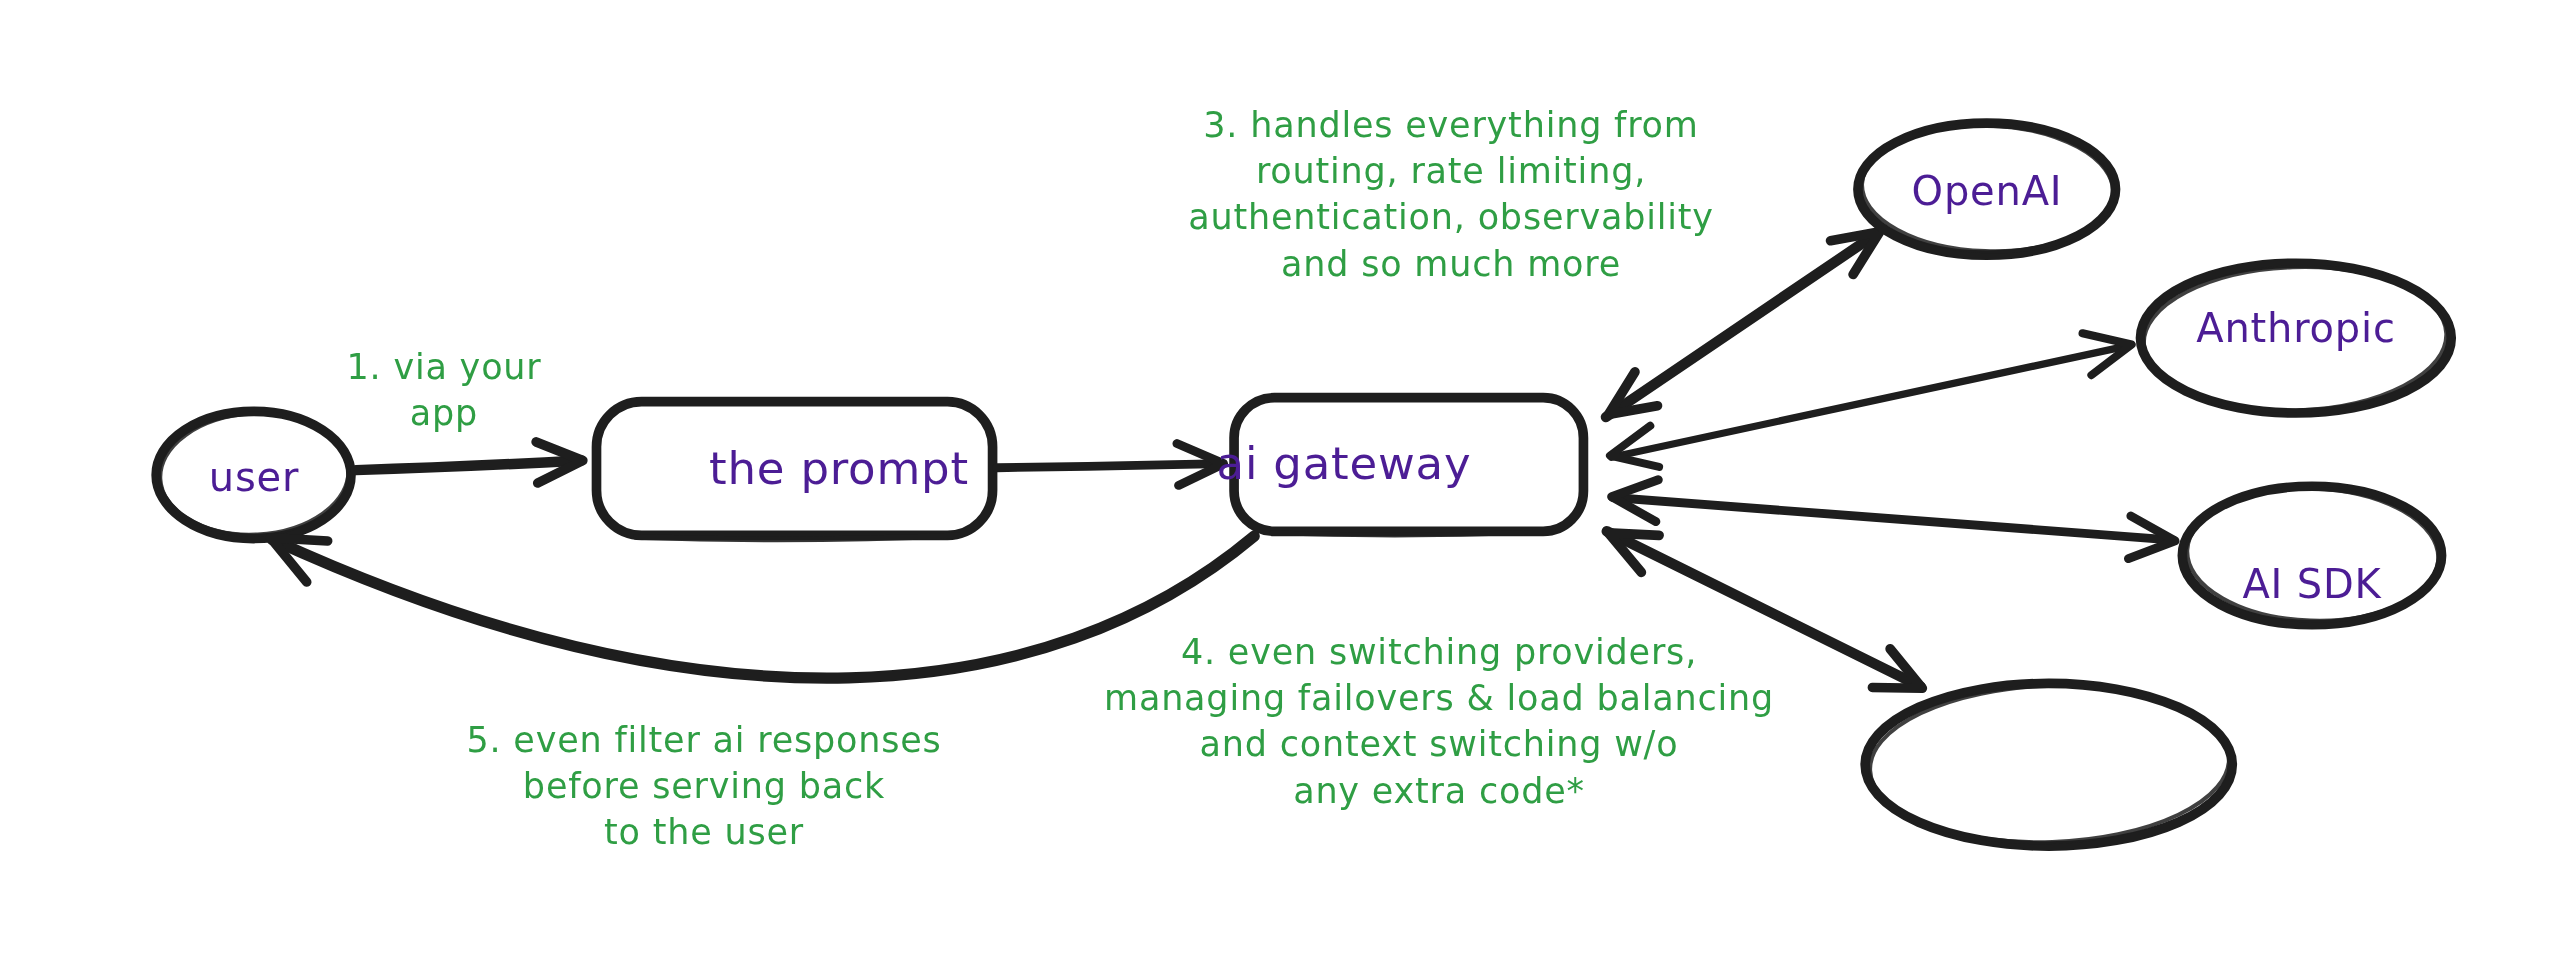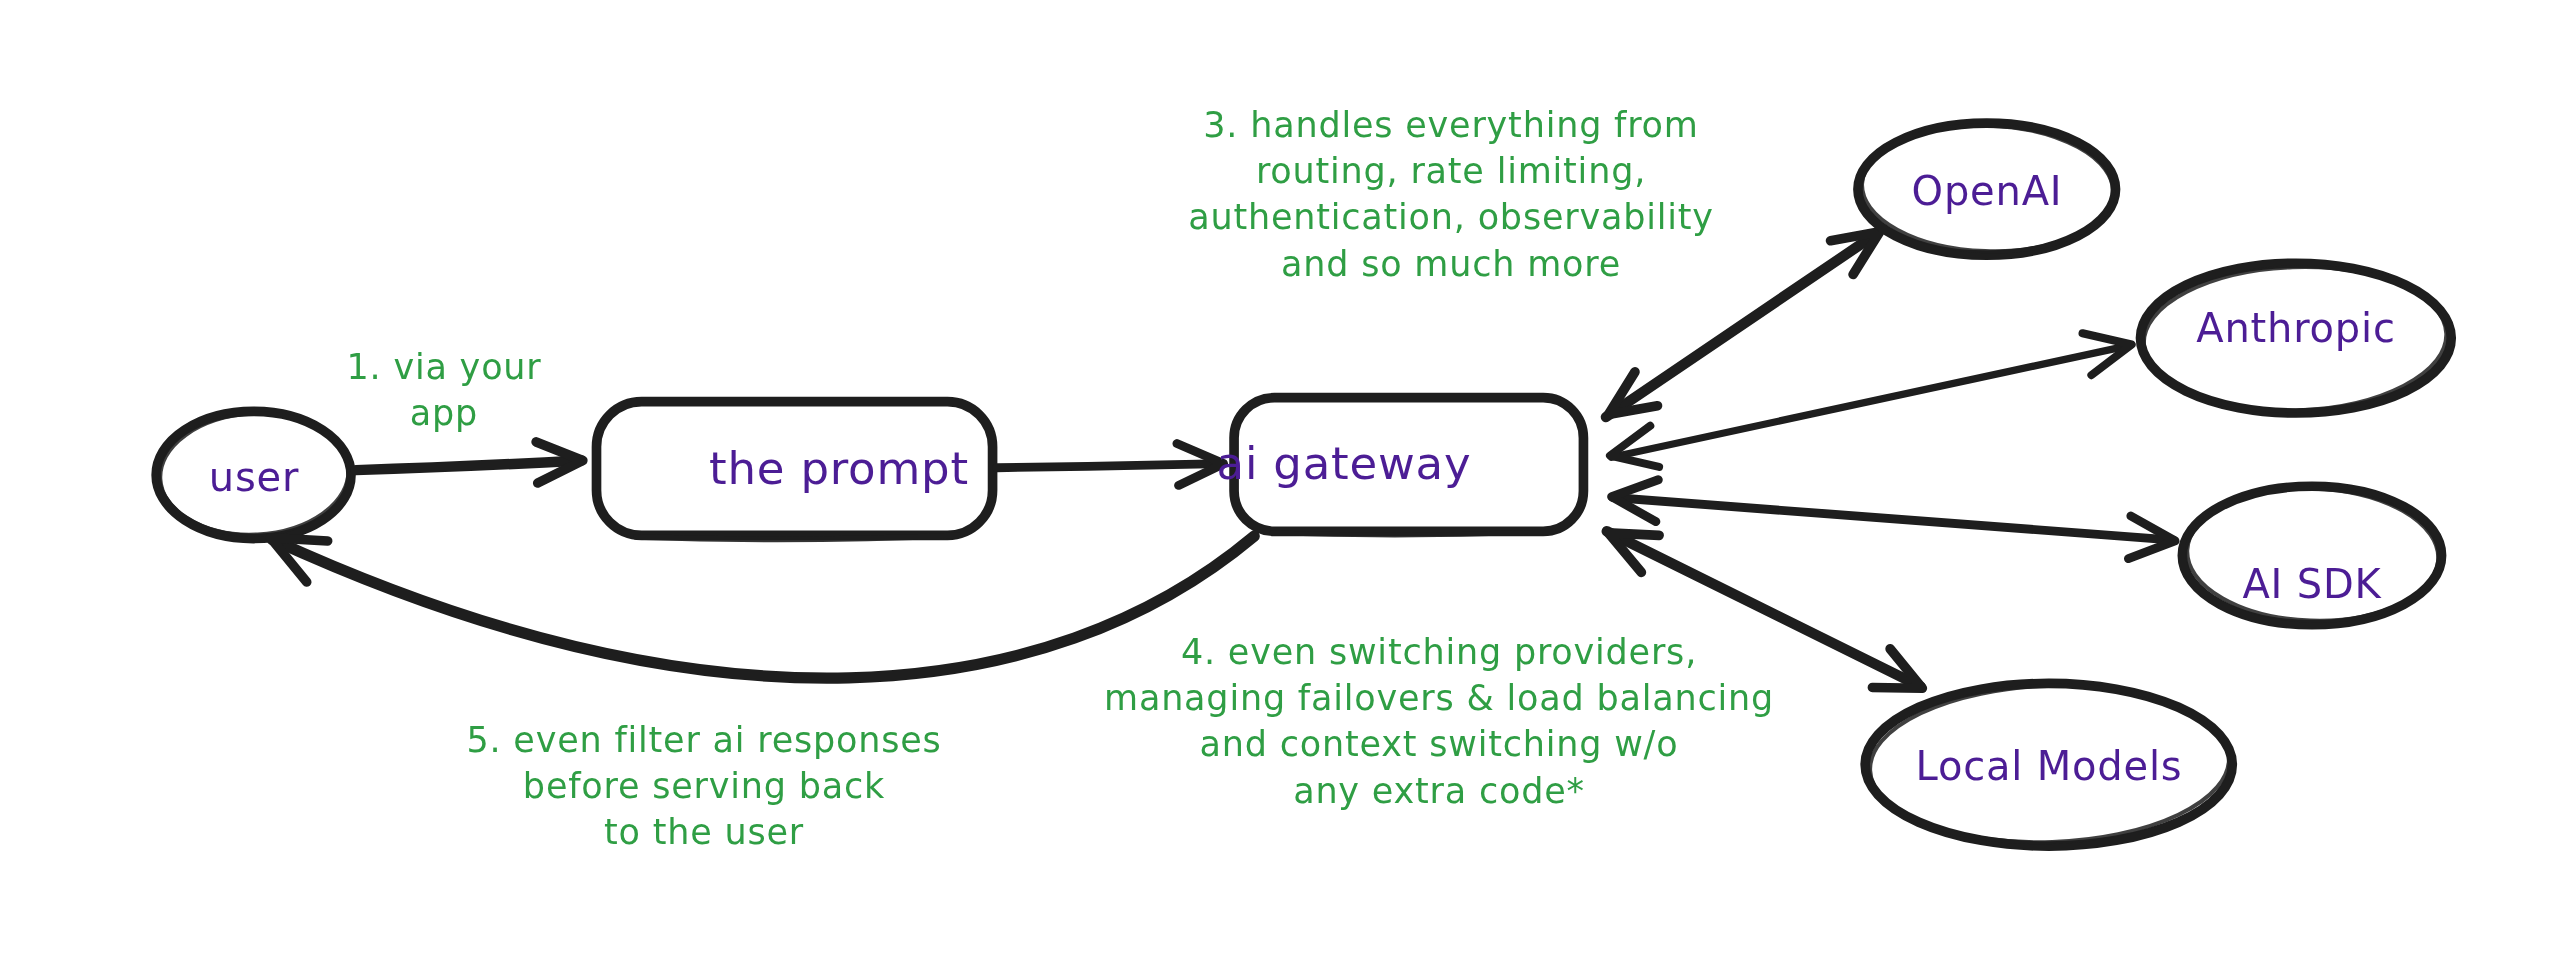--- a/index.html
+++ b/index.html
@@ -117,21 +117,20 @@
   <div class="label node-label" style="left:795px; top:469px;margin-left:44px;">the prompt</div>
 
   <div class="label node-label" style="left:1344px; top:464px;">ai gateway</div>
 
   <div class="label node-label provider" style="left:1987px; top:191px;">OpenAI</div>
 
   <div class="label node-label provider" style="left:2296px; top:328px;">Anthropic</div>
 
   <div class="label node-label provider" style="left:2312px; top:584px;">AI SDK</div>
 
-  <div class="label node-label provider" style="left:2049px; top:766px;">Local Models</div>
 
   <div class="note" style="left:444px; top:390px;">1. via your
 app</div>
 
 
   <div class="note" style="left:1451px; top:194px;">3. handles everything from
 routing, rate limiting,
 authentication, observability
 and so much more</div>
 

